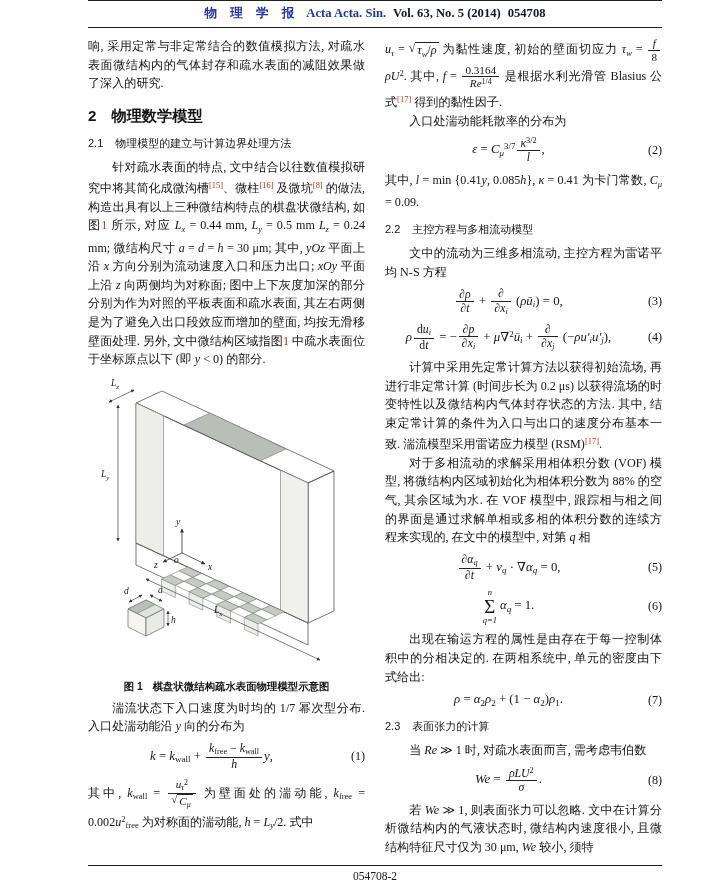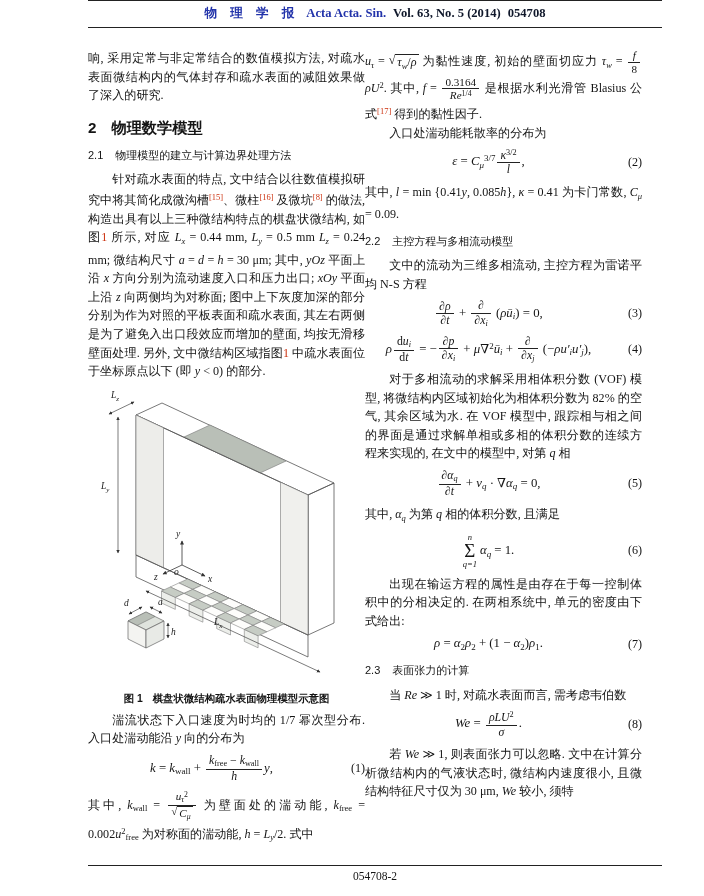--- a/index.html
+++ b/index.html
@@ -5,21 +5,21 @@
   *{margin:0;padding:0;box-sizing:border-box}
   html,body{width:704px;height:896px;background:#fff}
   body{font-family:"Liberation Serif","DejaVu Serif",serif;color:#141414;position:relative;overflow:hidden}
   .page{position:absolute;inset:0;background:#fff}
   .content{position:absolute;left:88px;top:0;width:574px}
   .hdr-rule{border-top:1.5px solid #222}
   .hdr-line{display:flex;justify-content:center;align-items:baseline;gap:7px;padding:4px 0 5px;font-size:12.6px;font-weight:bold;white-space:nowrap}
   .j-cn{color:var(--blue,#2233aa);letter-spacing:5px}
   .j-en{color:var(--blue,#2233aa)}
   .j-issue,.j-art{color:#0f172a}
-  .cols{display:flex;margin-top:21px}
+  .cols{display:flex;gap:20px;margin-top:9px}
   .col{width:277px;font-size:12.1px;line-height:18.6px;text-align:justify}
   p.para{margin:0}
   .indent{text-indent:2em}
   .sec-h1{font-family:"Liberation Sans","DejaVu Sans",sans-serif;font-size:15.2px;font-weight:bold;margin:13px 0 9px;display:flex;gap:15px;text-align:left;line-height:1.3}
   .sec-h2{font-family:"Liberation Sans","DejaVu Sans",sans-serif;font-size:11px;font-weight:normal;margin:10px 0 8px;display:flex;gap:12px;text-align:left;line-height:1.3}
   .eq{display:flex;align-items:center;margin:6px 0;line-height:1.25}
   .eq-body{flex:1;text-align:center;font-size:12.8px}
   .eq-num{width:30px;text-align:right;font-size:12.1px}
   .m-i,.m-isub{font-style:italic}
   .m-sub,.m-isub{font-size:0.7em;vertical-align:-0.3em}
@@ -203,28 +203,28 @@
         <div class="eq">
           <span class="eq-body"><span class="m-frac"><span class="m-num"><span class="m-t">∂</span><span class="m-i">ρ</span></span><span class="m-den"><span class="m-t">∂</span><span class="m-i">t</span></span></span><span class="m-t"> + </span><span class="m-frac"><span class="m-num"><span class="m-t">∂</span></span><span class="m-den"><span class="m-t">∂</span><span class="m-i">x</span><span class="m-isub">i</span></span></span><span class="m-t"> (</span><span class="m-i">ρū</span><span class="m-isub">i</span><span class="m-t">) = 0,</span></span>
           <span class="eq-num">(3)</span>
         </div>
 
         <div class="eq">
           <span class="eq-body"><span class="m-i">ρ</span><span class="m-frac"><span class="m-num"><span class="m-t">d</span><span class="m-i">u</span><span class="m-isub">i</span></span><span class="m-den"><span class="m-t">d</span><span class="m-i">t</span></span></span><span class="m-t"> = −</span><span class="m-frac"><span class="m-num"><span class="m-t">∂</span><span class="m-i">p</span></span><span class="m-den"><span class="m-t">∂</span><span class="m-i">x</span><span class="m-isub">i</span></span></span><span class="m-t"> + </span><span class="m-i">μ</span><span class="m-t">∇</span><span class="m-sup">2</span><span class="m-i">ū</span><span class="m-isub">i</span><span class="m-t"> + </span><span class="m-frac"><span class="m-num"><span class="m-t">∂</span></span><span class="m-den"><span class="m-t">∂</span><span class="m-i">x</span><span class="m-isub">j</span></span></span><span class="m-t"> (−</span><span class="m-i">ρu′</span><span class="m-isub">i</span><span class="m-i">u′</span><span class="m-isub">j</span><span class="m-t">),</span></span>
           <span class="eq-num">(4)</span>
         </div>
 
-        <p class="para indent"><span class="m-t">对于多相流动的求解采用相体积分数 (VOF) 模型, 将微结构内区域初始化为相体积分数为 82% 的空气, 其余区域为水. 在 VOF 模型中, 跟踪相与相之间的界面是通过求解单相或多相的体积分数的连续方程来实现的, 在文中的模型中, 对第 </span><span class="m-i">q</span><span class="m-t"> 相</span></p>
+        <p class="para indent"><span class="m-t">计算中采用先定常计算方法以获得初始流场, 再进行非定常计算 (时间步长为 0.2 μs) 以获得流场的时变特性以及微结构内气体封存状态的方法. 其中, 结束定常计算的条件为入口与出口的速度分布基本一致. 湍流模型采用雷诺应力模型 (RSM)</span><span class="m-cite">[17]</span><span class="m-t">.</span></p>
+        <p class="para indent"><span class="m-t">对于多相流动的求解采用相体积分数 (VOF) 模型, 将微结构内区域初始化为相体积分数为 88% 的空气, 其余区域为水. 在 VOF 模型中, 跟踪相与相之间的界面是通过求解单相或多相的体积分数的连续方程来实现的, 在文中的模型中, 对第 </span><span class="m-i">q</span><span class="m-t"> 相</span></p>
 
         <div class="eq">
           <span class="eq-body"><span class="m-frac"><span class="m-num"><span class="m-t">∂</span><span class="m-i">α</span><span class="m-isub">q</span></span><span class="m-den"><span class="m-t">∂</span><span class="m-i">t</span></span></span><span class="m-t"> + </span><span class="m-i">v</span><span class="m-isub">q</span><span class="m-t"> · ∇</span><span class="m-i">α</span><span class="m-isub">q</span><span class="m-t"> = 0,</span></span>
           <span class="eq-num">(5)</span>
         </div>
 
-        <p class="para"><span class="m-t">其中, </span><span class="m-i">α</span><span class="m-isub">q</span><span class="m-t"> 为第 </span><span class="m-i">q</span><span class="m-t"> 相的体积分数, 且满足</span></p>
 
         <div class="eq">
           <span class="eq-body"><span class="m-sum">
                 <span class="m-sum-top">n</span>
                 <span class="m-sum-sigma">Σ</span>
                 <span class="m-sum-bot">q=1</span>
               </span><span class="m-i">α</span><span class="m-isub">q</span><span class="m-t"> = 1.</span></span>
           <span class="eq-num">(6)</span>
         </div>
 

